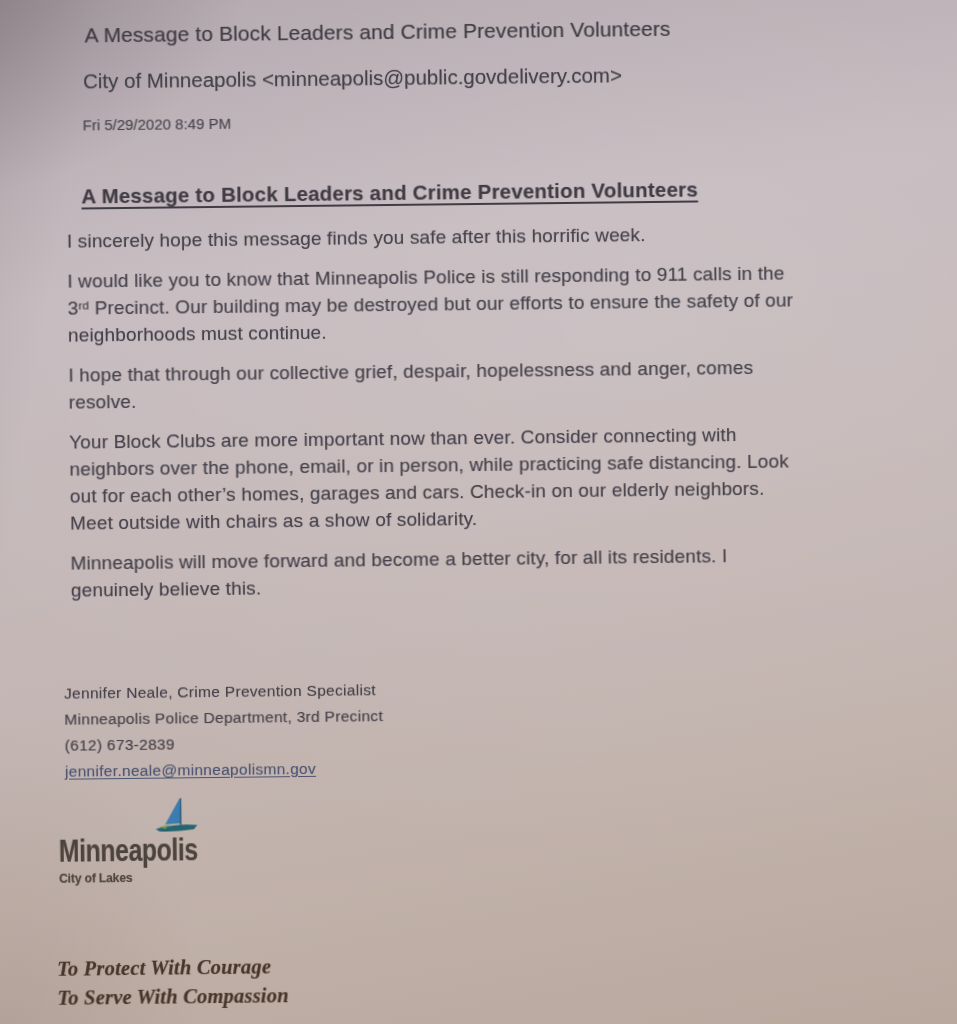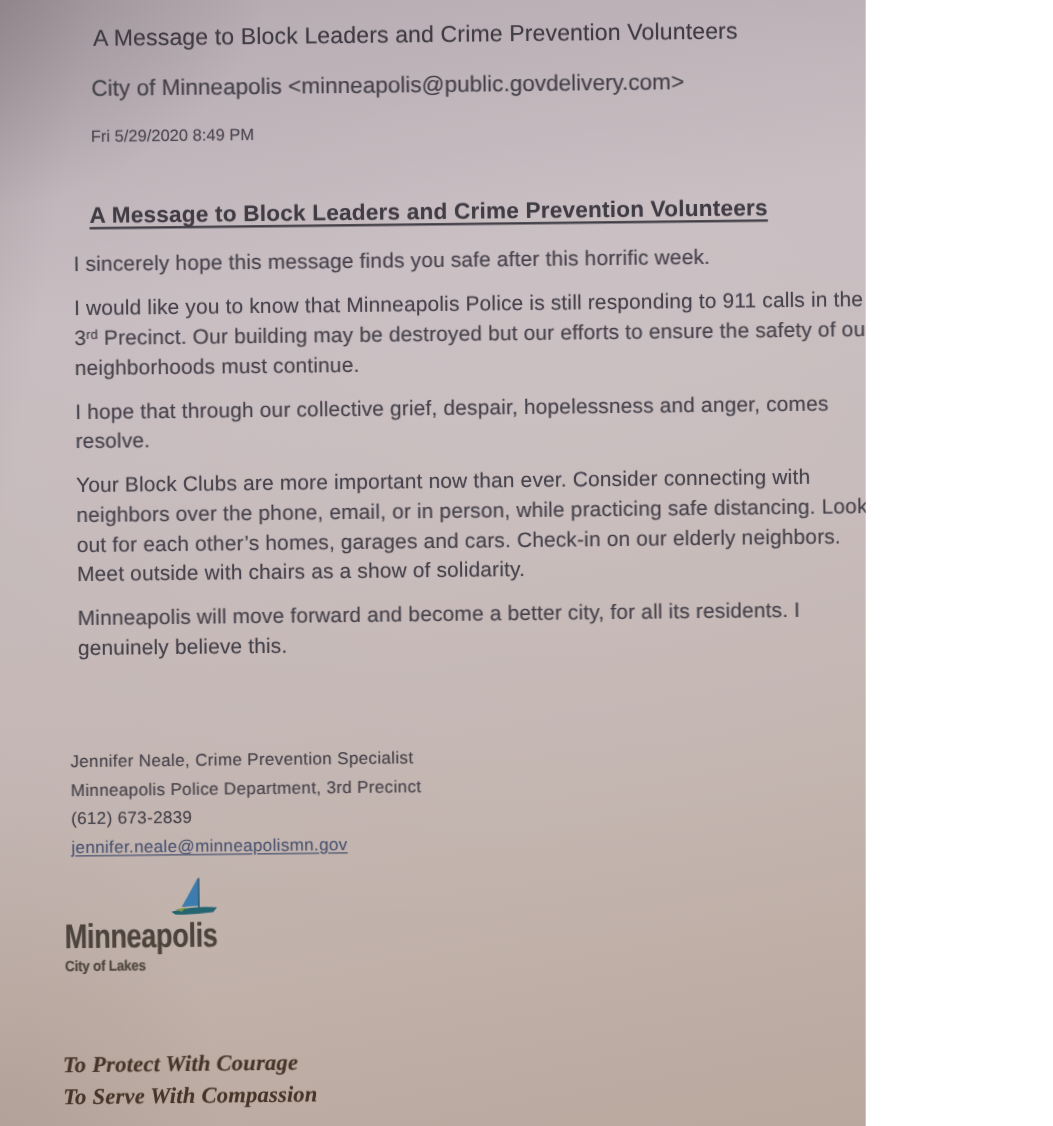--- a/index.html
+++ b/index.html
@@ -5,29 +5,28 @@
   html, body { margin: 0; padding: 0; }
   body {
     width: 957px; height: 1024px;
     font-family: "Liberation Sans", sans-serif;
     overflow: hidden;
   }
 
   
   .paper {
     position: relative;
-    width: 771px; height: 1024px;
+    width: 957px; height: 1024px;
     overflow: hidden;
     background:
       radial-gradient(520px 400px at -70px -50px, rgba(52,42,50,0.30), rgba(52,42,50,0) 62%),
       radial-gradient(340px 520px at 0px 1040px, rgba(95,72,58,0.12), rgba(95,72,58,0) 60%),
       linear-gradient(100deg, rgba(80,68,70,0.10) 0%, rgba(80,68,70,0) 9%),
       radial-gradient(1100px 800px at 66% 32%, rgba(255,255,255,0.09), rgba(255,255,255,0) 70%),
       linear-gradient(170deg, #b2a7ad 0%, #c6bbbf 26%, #c5b8b8 50%, #c1b2ab 76%, #b9a89e 100%);
-    padding-left: 16px;
   }
 
   
   .sheet-content {
     position: absolute; inset: 0;
     transform: rotate(-0.65deg);
     transform-origin: 478px 512px;
     filter: blur(0.25px);
   }
 

